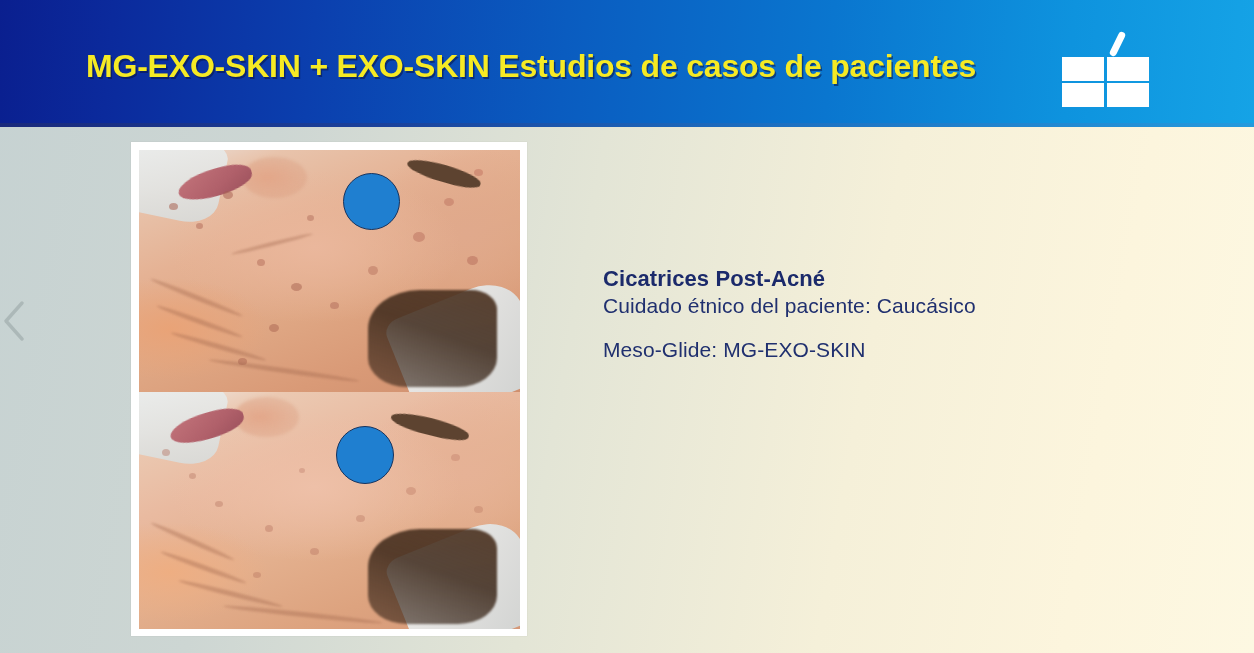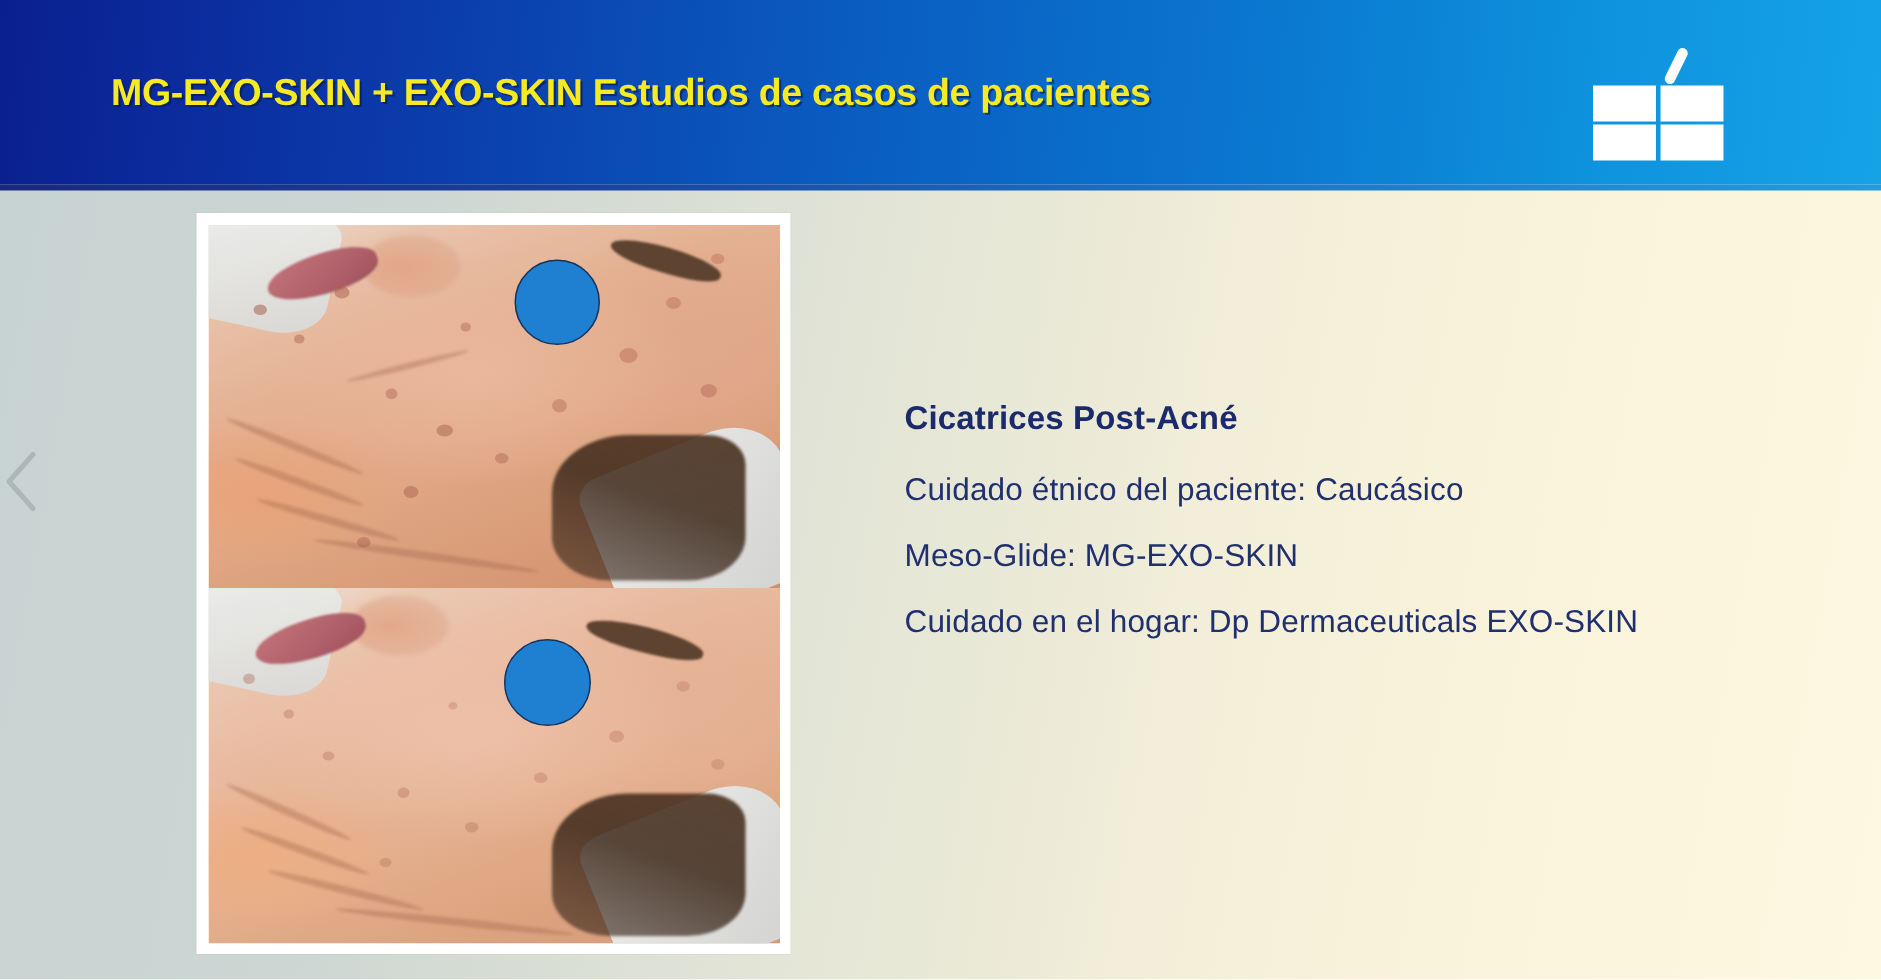--- a/index.html
+++ b/index.html
@@ -31,23 +31,23 @@
     position: absolute;
     left: 0; top: 123px;
     width: 1254px;
     height: 4px;
     background: linear-gradient(95deg, #0a1a74 0%, #0a3396 30%, #0a62bd 60%, #1292dd 100%);
     opacity: .92;
   }
 
   #header-title {
     position: absolute;
-    left: 74px;
+    left: 86px;
     top: 48px;
-    font-size: 25px;
+    font-size: 32px;
     font-weight: bold;
     color: #f6ea24;
     letter-spacing: -0.2px;
     white-space: nowrap;
     text-shadow: 1.5px 1.5px 0 rgba(10,20,70,.55);
     font-family: "Liberation Sans", sans-serif;
   }
 
   
   #header-logo {
@@ -206,21 +206,21 @@
     position: absolute;
     left: 603px;
     top: 266px;
     width: 600px;
   }
   #case-heading {
     font-size: 22px;
     font-weight: bold;
     color: #1b2a6b;
     letter-spacing: .1px;
-    margin: 0 0 23px 0;
+    margin: 0 0 2px 0;
     white-space: nowrap;
   }
   .case-line {
     font-size: 21px;
     font-weight: normal;
     color: #20306f;
     letter-spacing: .1px;
     margin: 0 0 20px 0;
     white-space: nowrap;
   }
@@ -316,16 +316,15 @@
       </div>
       <div class="privacy-dot" id="dot-after"></div>
     </div>
 
   </div>
 
   <div id="text-block">
     <div id="case-heading">Cicatrices Post-Acné</div>
     <div class="case-line">Cuidado étnico del paciente: Caucásico</div>
     <div class="case-line">Meso-Glide: MG-EXO-SKIN</div>
-    <div class="case-line">Cuidado en el hogar: Dp Dermaceuticals EXO-SKIN</div>
   </div>
 
 </div>
 
 </body></html>

